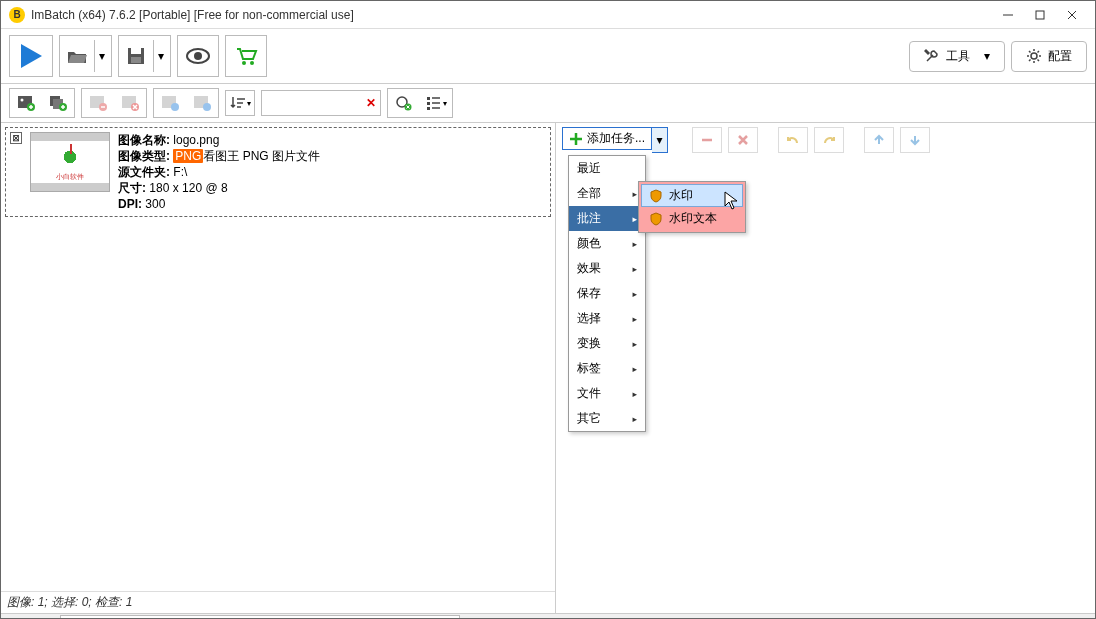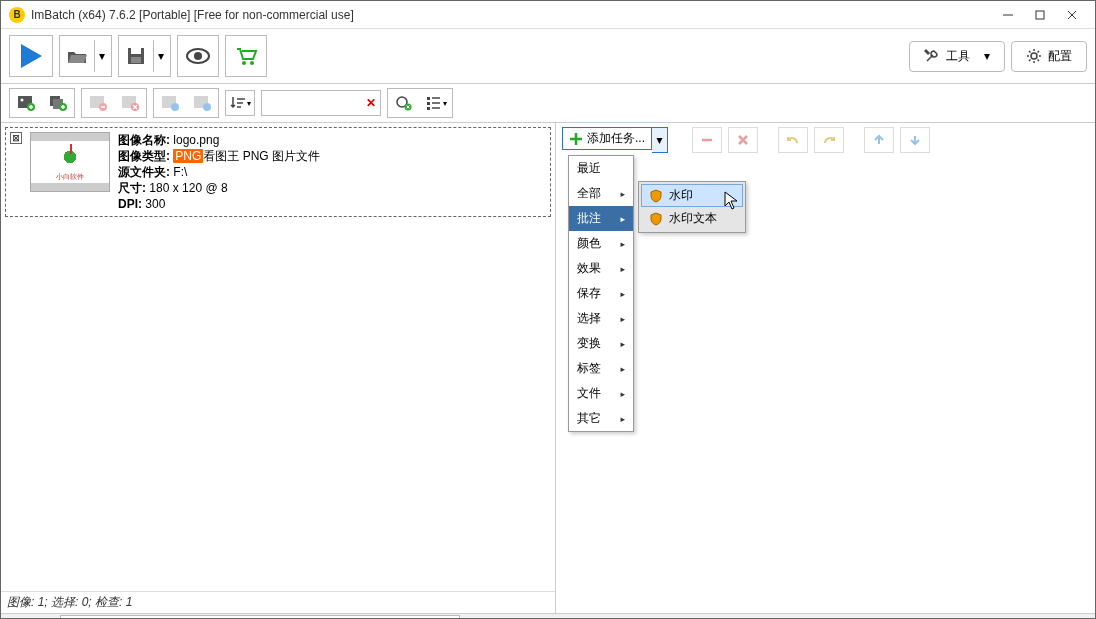--- a/index.html
+++ b/index.html
@@ -49,26 +49,26 @@
     .meta-row b { font-weight: bold; }
     .png-badge { background: #f60; color: #fff; font-size: 12px; padding: 0 2px; border-radius: 1px; }
     .statusline { border-top: 1px solid #ddd; padding: 2px 6px; color: #333; font-style: italic; }
 
     .right-panel { flex: 1; position: relative; }
     .task-toolbar { padding: 4px 6px; display: flex; gap: 6px; align-items: center; }
     .add-task-btn { border: 1px solid #2a71d0; background: #fff; padding: 3px 6px; display: inline-flex; align-items: center; gap: 4px; cursor: pointer; height: 23px; }
     .dropdown-arrow-btn { border: 1px solid #2a71d0; border-left: none; width: 16px; height: 26px; display: inline-flex; align-items: center; justify-content: center; background: #e5f1fb; cursor: pointer; }
 
     
-    .menu { position: absolute; left: 12px; top: 32px; background: #fff; border: 1px solid #999; box-shadow: 2px 2px 4px rgba(0,0,0,0.2); width: 66px; }
+    .menu { position: absolute; left: 12px; top: 32px; background: #fff; border: 1px solid #999; box-shadow: 2px 2px 4px rgba(0,0,0,0.2); width: 78px; }
     .menu-item { padding: 4px 8px; display: flex; align-items: center; justify-content: space-between; cursor: pointer; }
     .menu-item.highlight { background: #3a6ea5; color: #fff; }
     .menu-item .arrow { font-size: 9px; color: #333; }
     .menu-item.highlight .arrow { color: #fff; }
-    .submenu { position: absolute; left: 82px; top: 58px; background: #e5e5e5; border: 1px solid #999; box-shadow: 2px 2px 4px rgba(0,0,0,0.2); width: 108px; padding: 2px; }
+    .submenu { position: absolute; left: 82px; top: 58px; background: #fca5a5; border: 1px solid #999; box-shadow: 2px 2px 4px rgba(0,0,0,0.2); width: 108px; padding: 2px; }
     .submenu-item { padding: 3px 8px; display: flex; align-items: center; gap: 6px; cursor: pointer; }
     .submenu-item.highlight { background: #cce4ff; border: 1px solid #7aa7d8; padding: 2px 7px; }
     .shield-icon { width: 14px; height: 14px; display: inline-block; }
     .cursor { position: absolute; left: 168px; top: 68px; pointer-events: none; }
 
     
     .bottom-bar { height: 24px; border-top: 1px solid #ccc; display: flex; align-items: center; padding: 0 8px; gap: 12px; background: #f0f0f0; }
     .license-field { border: 1px solid #bbb; background: #fff; padding: 1px 6px; color: #666; width: 400px; }
     .version-status { margin-left: auto; display: flex; align-items: center; gap: 4px; }
   </style>

